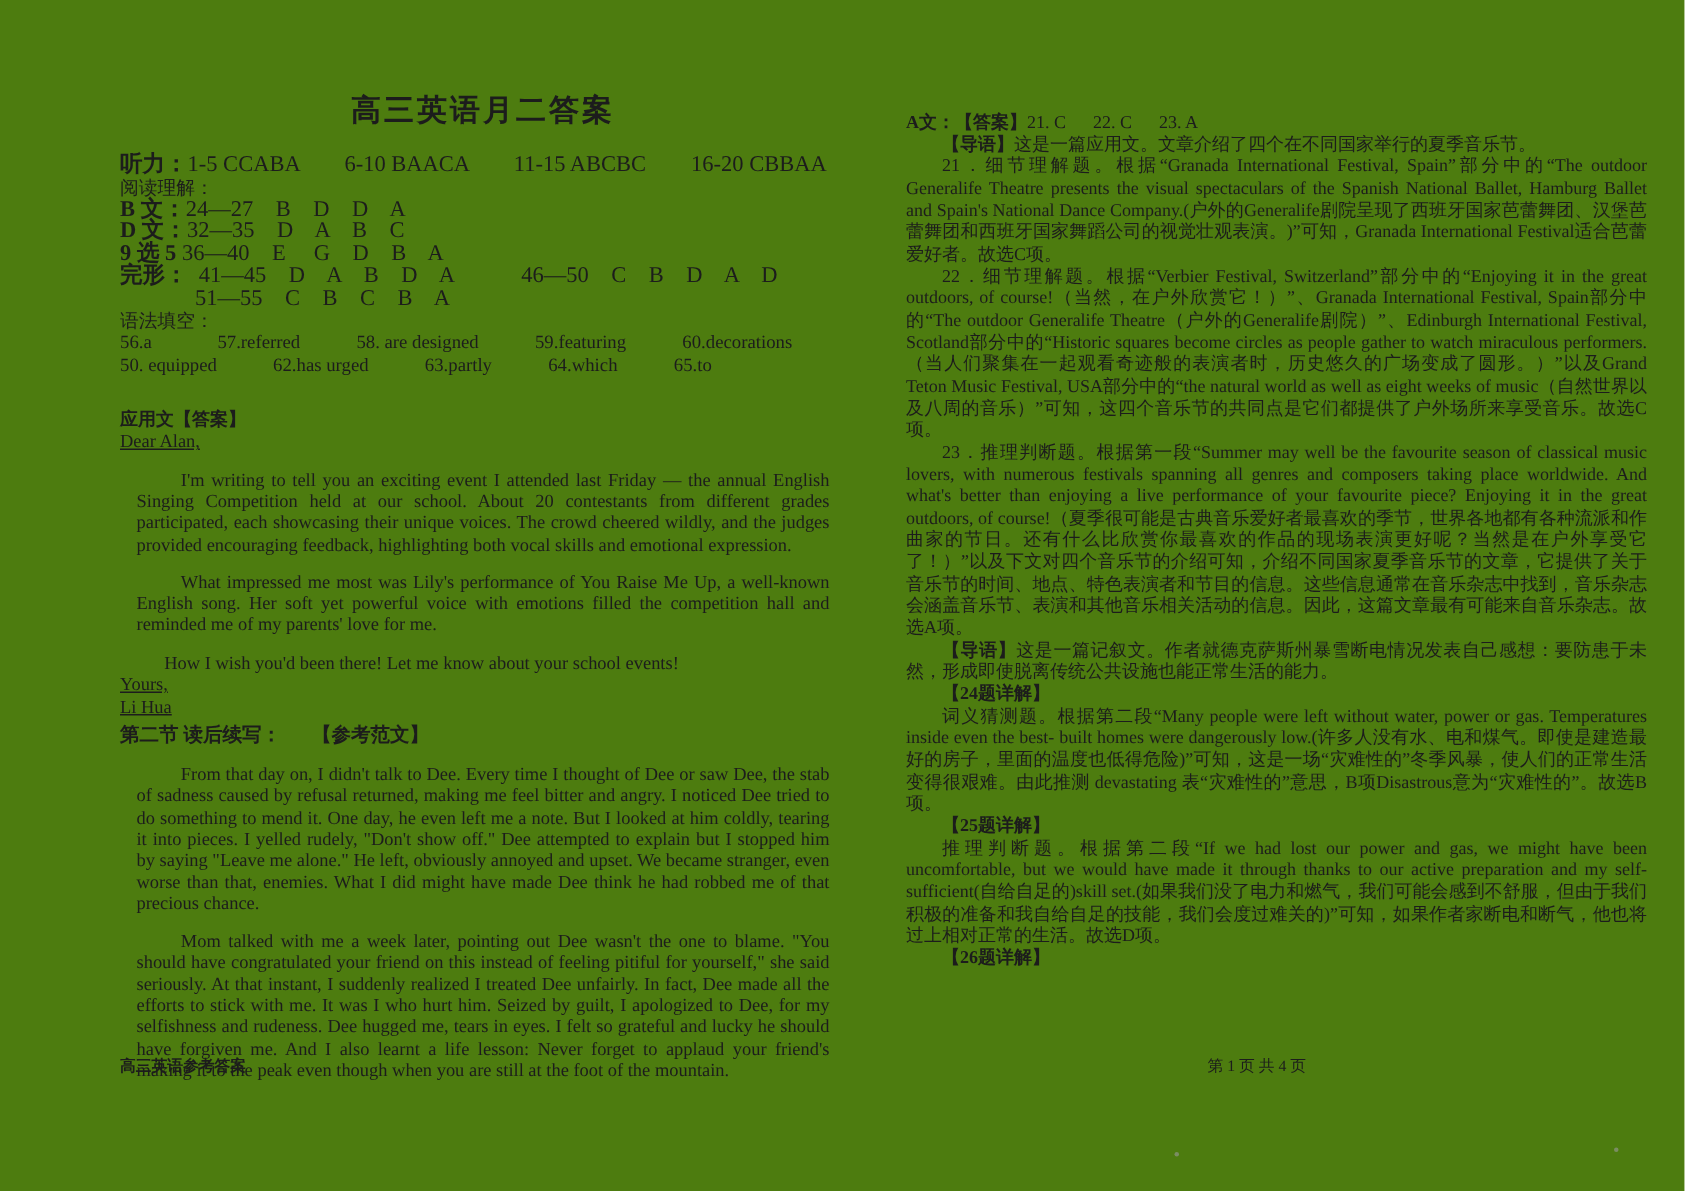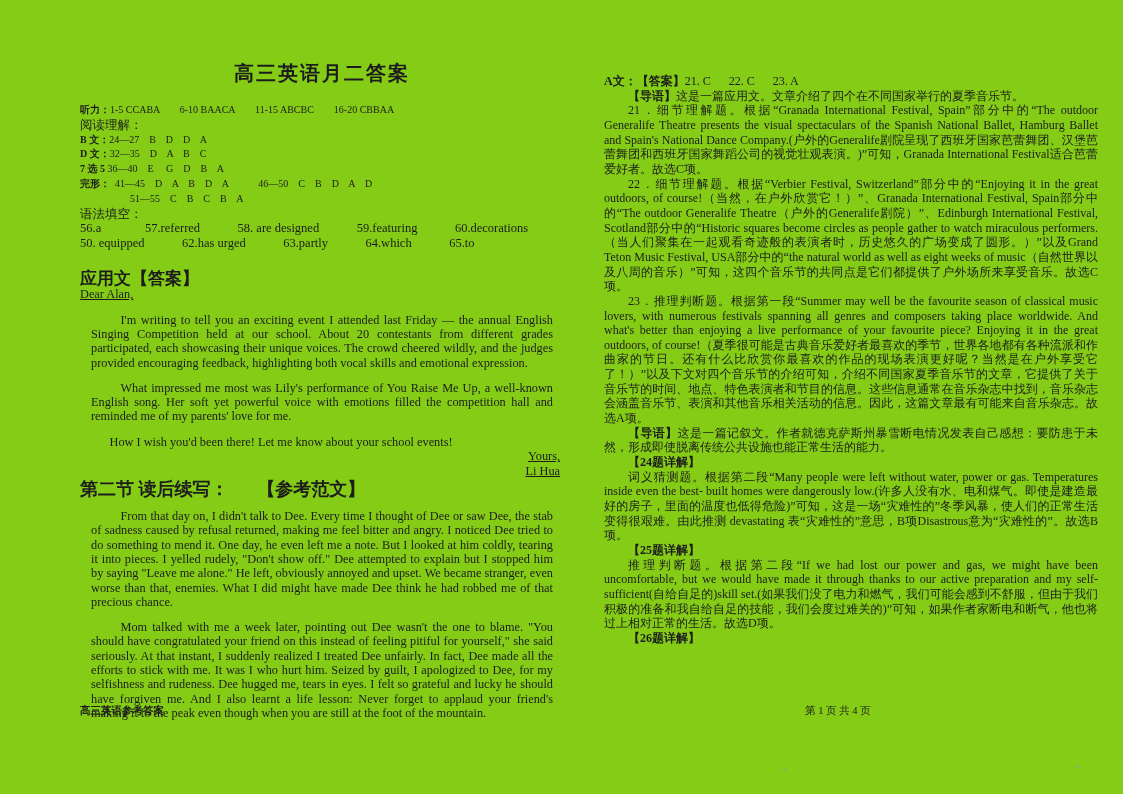--- a/index.html
+++ b/index.html
@@ -1,41 +1,41 @@
 <!DOCTYPE html>
 <html><head>
 <meta charset="utf-8">
 <style>
   html,body{margin:0;padding:0;background:#ffffff;}
   .page{
     position:relative;
     width:1123px;height:794px;
-    background:#84cc16;
+    background:#4d7c0f;
     font-family:"Liberation Serif","DejaVu Serif",serif;
     color:#1c1c1c;
     overflow:hidden;
   }
   
   .col-left{position:absolute;left:80px;top:60px;width:484px;}
   .doc-title{
     text-align:center;font-size:20px;font-weight:bold;
     letter-spacing:2px;margin:0 0 16px 0;
   }
-  .ansline{font-size:10px;line-height:14.8px;white-space:pre;}
+  .ansline{font-size:15px;line-height:14.8px;white-space:pre;}
   .ansline .lbl{font-weight:bold;}
   .blockhead{font-size:12.5px;line-height:14.8px;font-weight:normal;white-space:pre;}
   .cloze2{padding-left:50px;}
   .grammar{font-size:12.5px;line-height:15px;white-space:pre;}
-  .essayhead{font-size:17px;font-weight:bold;margin-top:20px;line-height:16px;}
+  .essayhead{font-size:12px;font-weight:bold;margin-top:20px;line-height:16px;}
   .salutation{font-size:12.3px;line-height:14.3px;text-decoration:underline;}
   .essay-p{font-size:12.3px;line-height:14.3px;margin:11px;text-align:justify;text-indent:2.4em;}
   .essay-last{font-size:12.3px;line-height:14.3px;margin:0;text-indent:2.4em;}
-  .sig{font-size:12.3px;line-height:14.5px;text-align:right;padding-right:4px;}
+  .sig{font-size:12.3px;line-height:14.5px;padding-right:4px;}
   .sig span{text-decoration:underline;}
-  .sec2{font-size:18px;font-weight:bold;line-height:17px;margin-top:3px;}
+  .sec2{font-size:13px;font-weight:bold;line-height:17px;margin-top:3px;}
   .sec2 .tag{margin-left:1.6em;}
   
   .col-right{position:absolute;left:604px;top:74px;width:494px;}
   .r{font-size:12px;line-height:14.65px;margin:0;text-align:justify;}
   .r-first{text-indent:2em;}
   .r .lbl{font-weight:bold;}
   .r-ans{white-space:pre;text-align:left;font-family:Liberation Serif, serif;}
   .r-head{font-size:12px;line-height:14.65px;font-weight:bold;text-indent:2em;margin:0;}
   
   .footer-left{position:absolute;left:80px;top:704px;font-size:10.5px;font-weight:bold;}
@@ -51,21 +51,21 @@
 
   <div class="col-left">
     <h1 class="doc-title">高三英语月二答案</h1>
 
     <div class="ansline"><span class="lbl">听力：</span><span>1-5 CCABA        6-10 BAACA        11-15 ABCBC        16-20 CBBAA</span></div>
 
     <div class="blockhead">阅读理解：</div>
 
     <div class="ansline"><span class="lbl">B 文：</span><span>24—27    B    D    D    A</span></div>
     <div class="ansline"><span class="lbl">D 文：</span><span>32—35    D    A    B    C</span></div>
-    <div class="ansline"><span class="lbl">7 选 5 </span><span>36—40    E     G    D    B    A</span></div>
+    <div class="ansline"><span class="lbl">9 选 5 </span><span>36—40    E     G    D    B    A</span></div>
     <div class="ansline"><span class="lbl">完形：  </span><span>41—45    D    A    B    D    A            46—50    C    B    D    A    D</span></div>
     <div class="ansline cloze2"><span>51—55    C    B    C    B    A</span></div>
 
     <div class="blockhead">语法填空：</div>
     <div class="grammar">56.a              57.referred            58. are designed            59.featuring            60.decorations</div>
     <div class="grammar">50. equipped            62.has urged            63.partly            64.which            65.to</div>
 
     <div class="essayhead">应用文【答案】</div>
     <div class="salutation">Dear Alan,</div>
     <p class="essay-p">I'm writing to tell you an exciting event I attended last Friday — the annual English Singing Competition held at our school. About 20 contestants from different grades participated, each showcasing their unique voices. The crowd cheered wildly, and the judges provided encouraging feedback, highlighting both vocal skills and emotional expression.</p>

